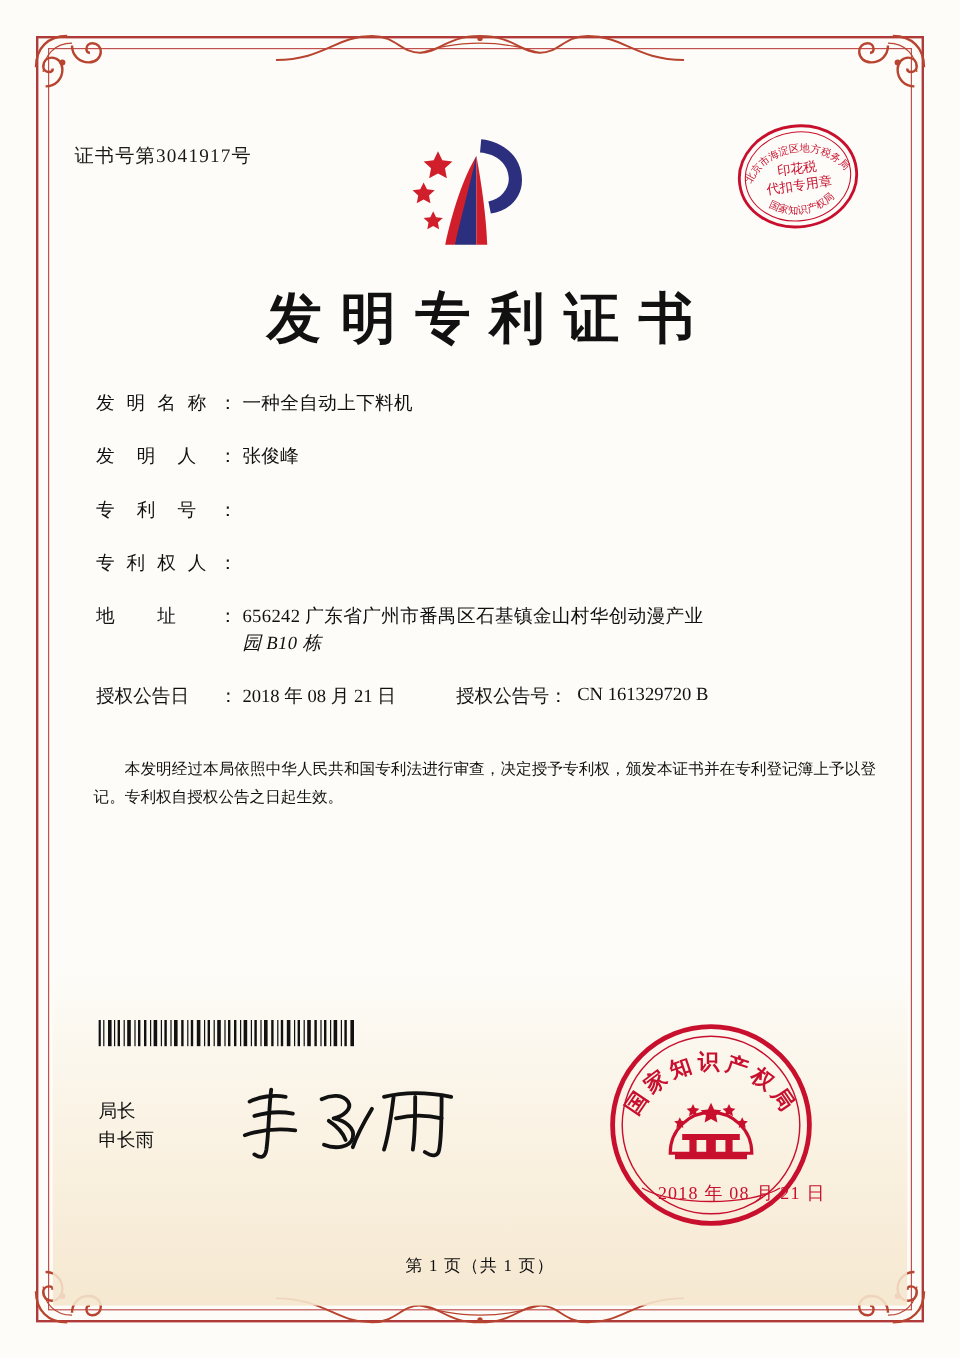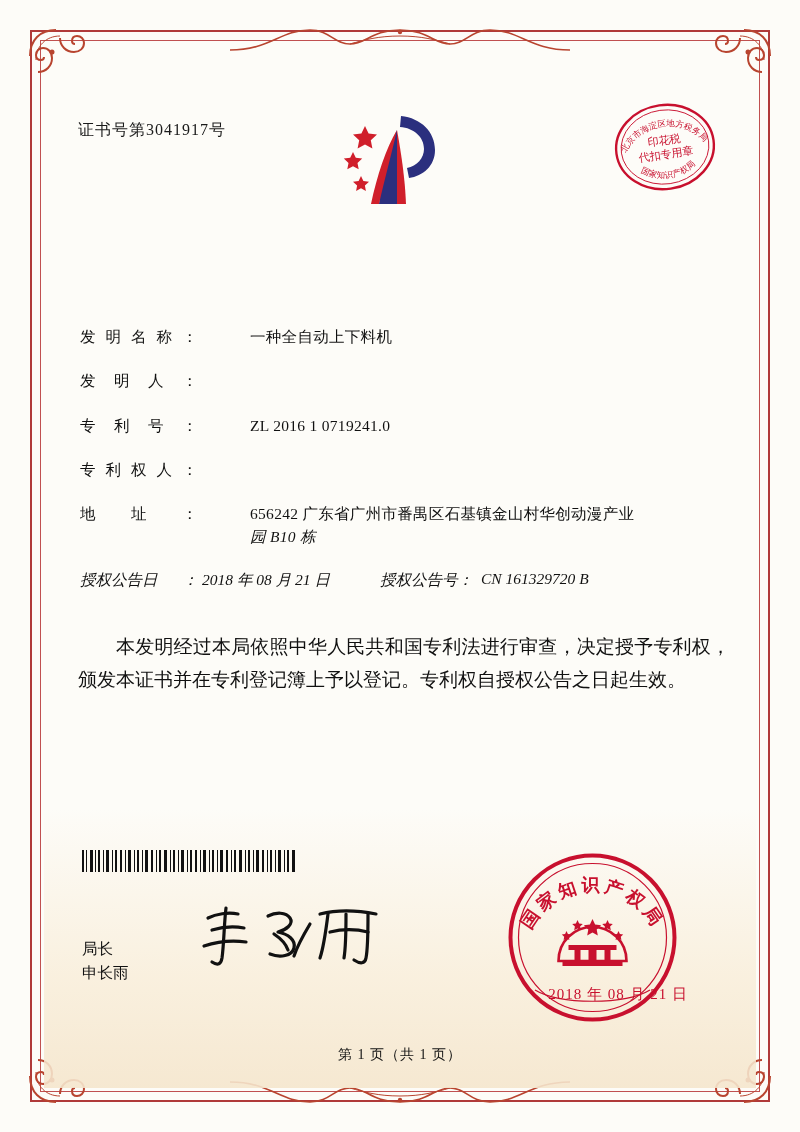--- a/index.html
+++ b/index.html
@@ -67,21 +67,21 @@
   .content {
     position: absolute;
     left: 60px;
     top: 60px;
     right: 60px;
     bottom: 60px;
   }
 
   .cert-number {
     position: absolute;
-    left: 18px;
+    left: 2px;
     top: 60px;
     font-size: 16px;
     color: #1a1a1a;
     letter-spacing: 1px;
   }
 
   
   .logo {
     position: absolute;
     left: 50%;
@@ -134,30 +134,28 @@
   }
   .field-label.spread {
     display: flex;
     justify-content: space-between;
     padding-right: 4px;
   }
   .field-label.spread > span { display: inline-block; }
   .field-value {
     flex: 1;
     letter-spacing: 0.3px;
-    margin-left: 48px;
   }
   .field-value .second-line {
     display: block;
     font-style: italic;
   }
   .announce-row {
     display: flex;
     margin-bottom: 18px;
-    font-style: italic;
   }
   .announce-left {
     display: flex;
     flex: 0 0 300px;
   }
   .announce-left .al-label {
     width: 118px;
     flex: 0 0 118px;
     display: flex;
     justify-content: space-between;
@@ -168,21 +166,21 @@
   }
   .announce-right .ar-label {
     margin-right: 8px;
   }
 
   .paragraphs {
     position: absolute;
     left: 18px;
     right: 10px;
     top: 570px;
-    font-size: 19px;
+    font-size: 13px;
     line-height: 1.75;
     color: #111;
     text-align: justify;
   }
   .paragraphs p {
     margin: 0 0 4px 0;
     text-indent: 2em;
   }
 
   
@@ -191,21 +189,21 @@
     left: 22px;
     top: 790px;
     width: 215px;
     height: 22px;
   }
 
   
   .sign-label {
     position: absolute;
     left: 22px;
-    top: 877px;
+    top: 855px;
     font-size: 15.5px;
     color: #111;
     line-height: 1.55;
   }
   .signature {
     position: absolute;
     left: 130px;
     top: 840px;
     width: 220px;
     height: 70px;
@@ -340,20 +338,21 @@
             <textPath href="#arcTop" startOffset="50%" text-anchor="middle">北京市海淀区地方税务局</textPath>
           </text>
           <path id="arcBot" d="M16 62 A42 38 0 0 0 94 62" fill="none"></path>
           <text font-size="8.5" fill="#c8102e" font-family="'DejaVu Serif', serif">
             <textPath href="#arcBot" startOffset="50%" text-anchor="middle">国家知识产权局</textPath>
           </text>
         </g>
       </svg>
     </div>
 
+    <div class="title">发明专利证书</div>
 
     <div class="fields">
 
       <div class="field-row">
         <div class="field-label spread">
           <span>发</span>
             <span>明</span>
             <span>名</span>
             <span>称</span>
             <span>：</span>
@@ -361,30 +360,30 @@
         <div class="field-value">一种全自动上下料机</div>
       </div>
 
       <div class="field-row">
         <div class="field-label spread">
           <span>发</span>
             <span>明</span>
             <span>人</span>
             <span>：</span>
         </div>
+        <div class="field-value">张俊峰</div>
       </div>
 
       <div class="field-row">
         <div class="field-label spread">
           <span>专</span>
             <span>利</span>
             <span>号</span>
             <span>：</span>
         </div>
-        <div class="field-value">ZL 2016 1 0719241.0</div>
       </div>
 
 
       <div class="field-row">
         <div class="field-label spread">
           <span>专</span>
             <span>利</span>
             <span>权</span>
             <span>人</span>
             <span>：</span>

